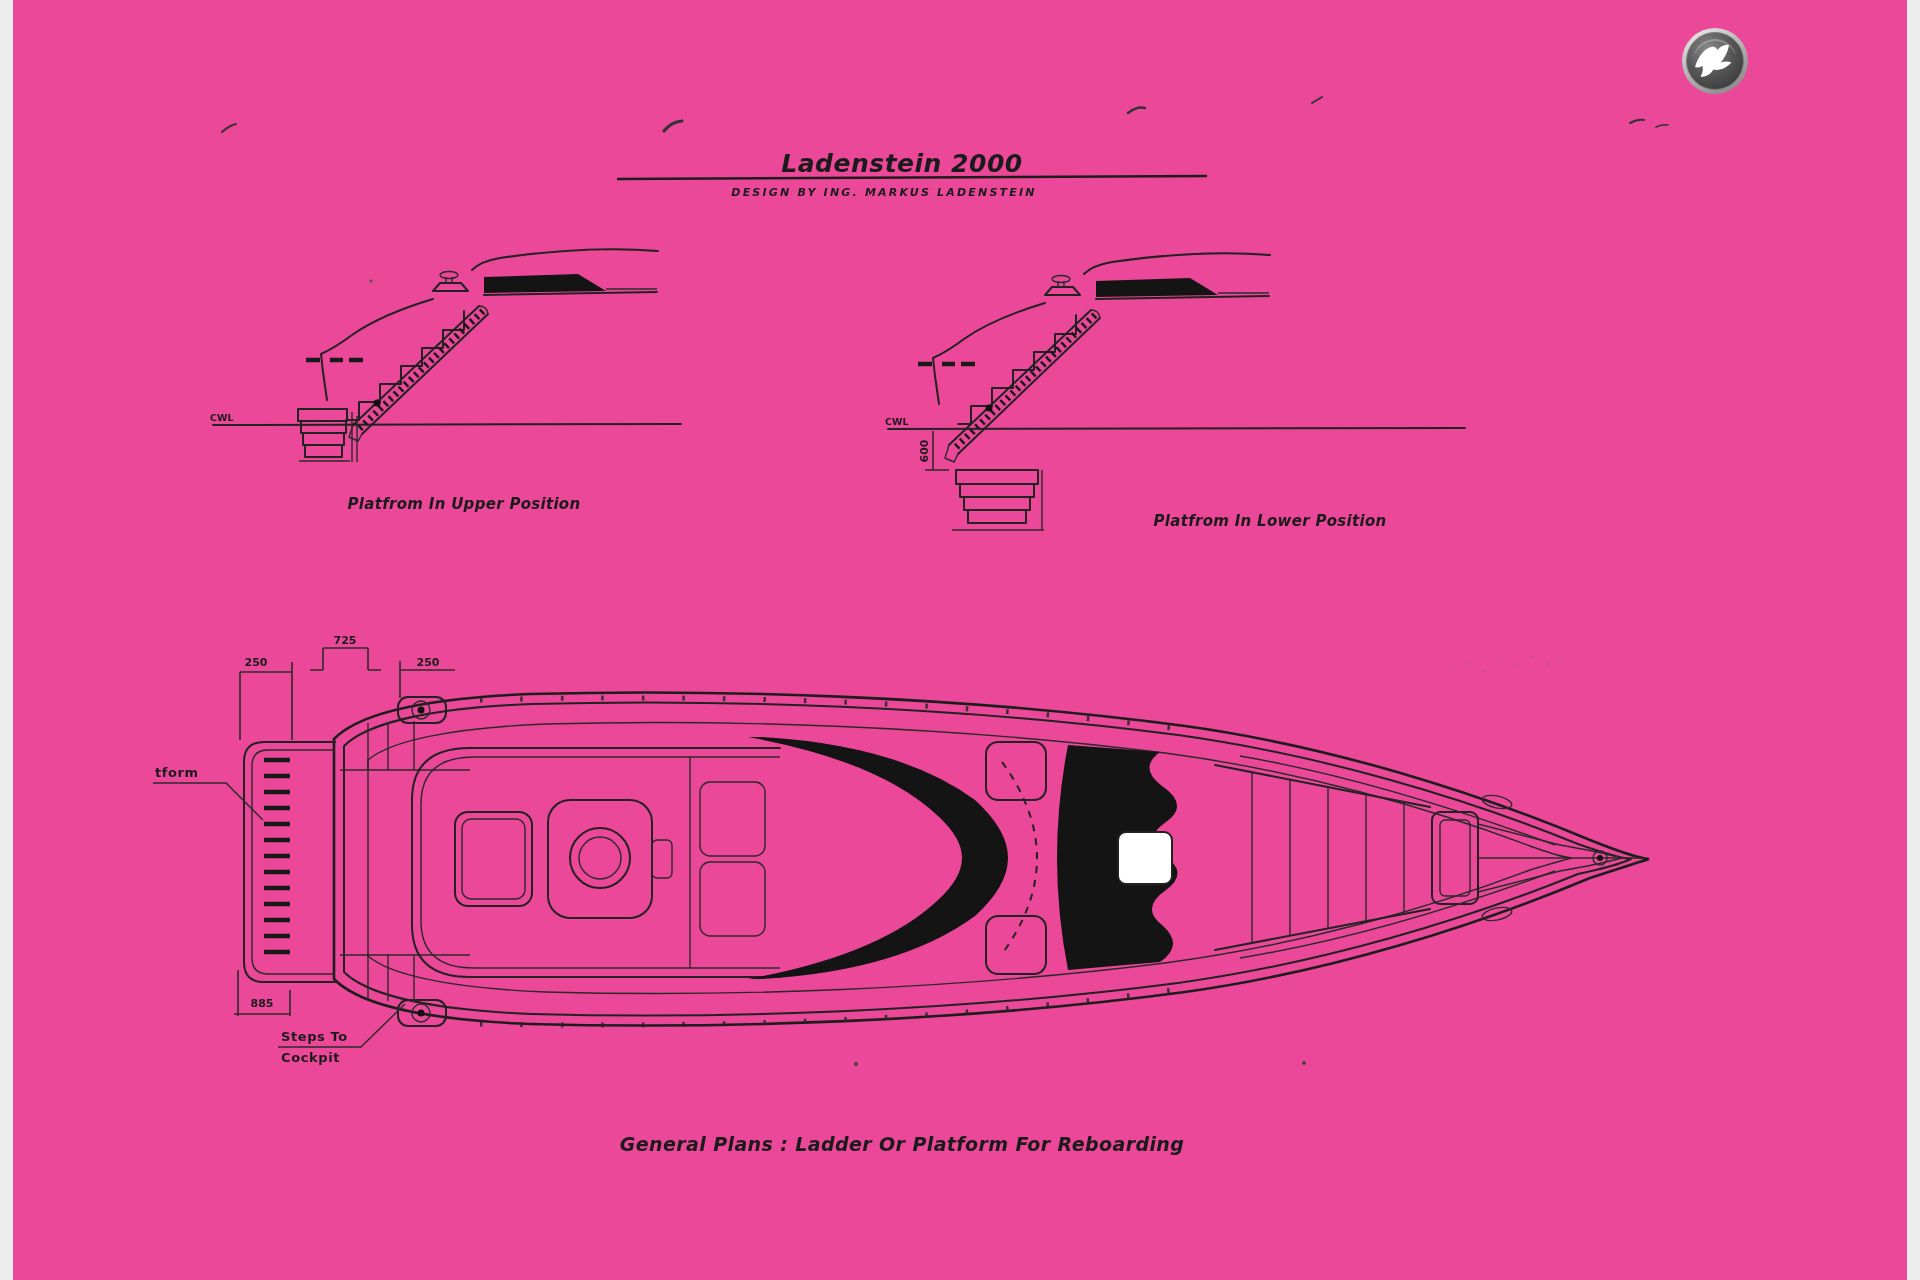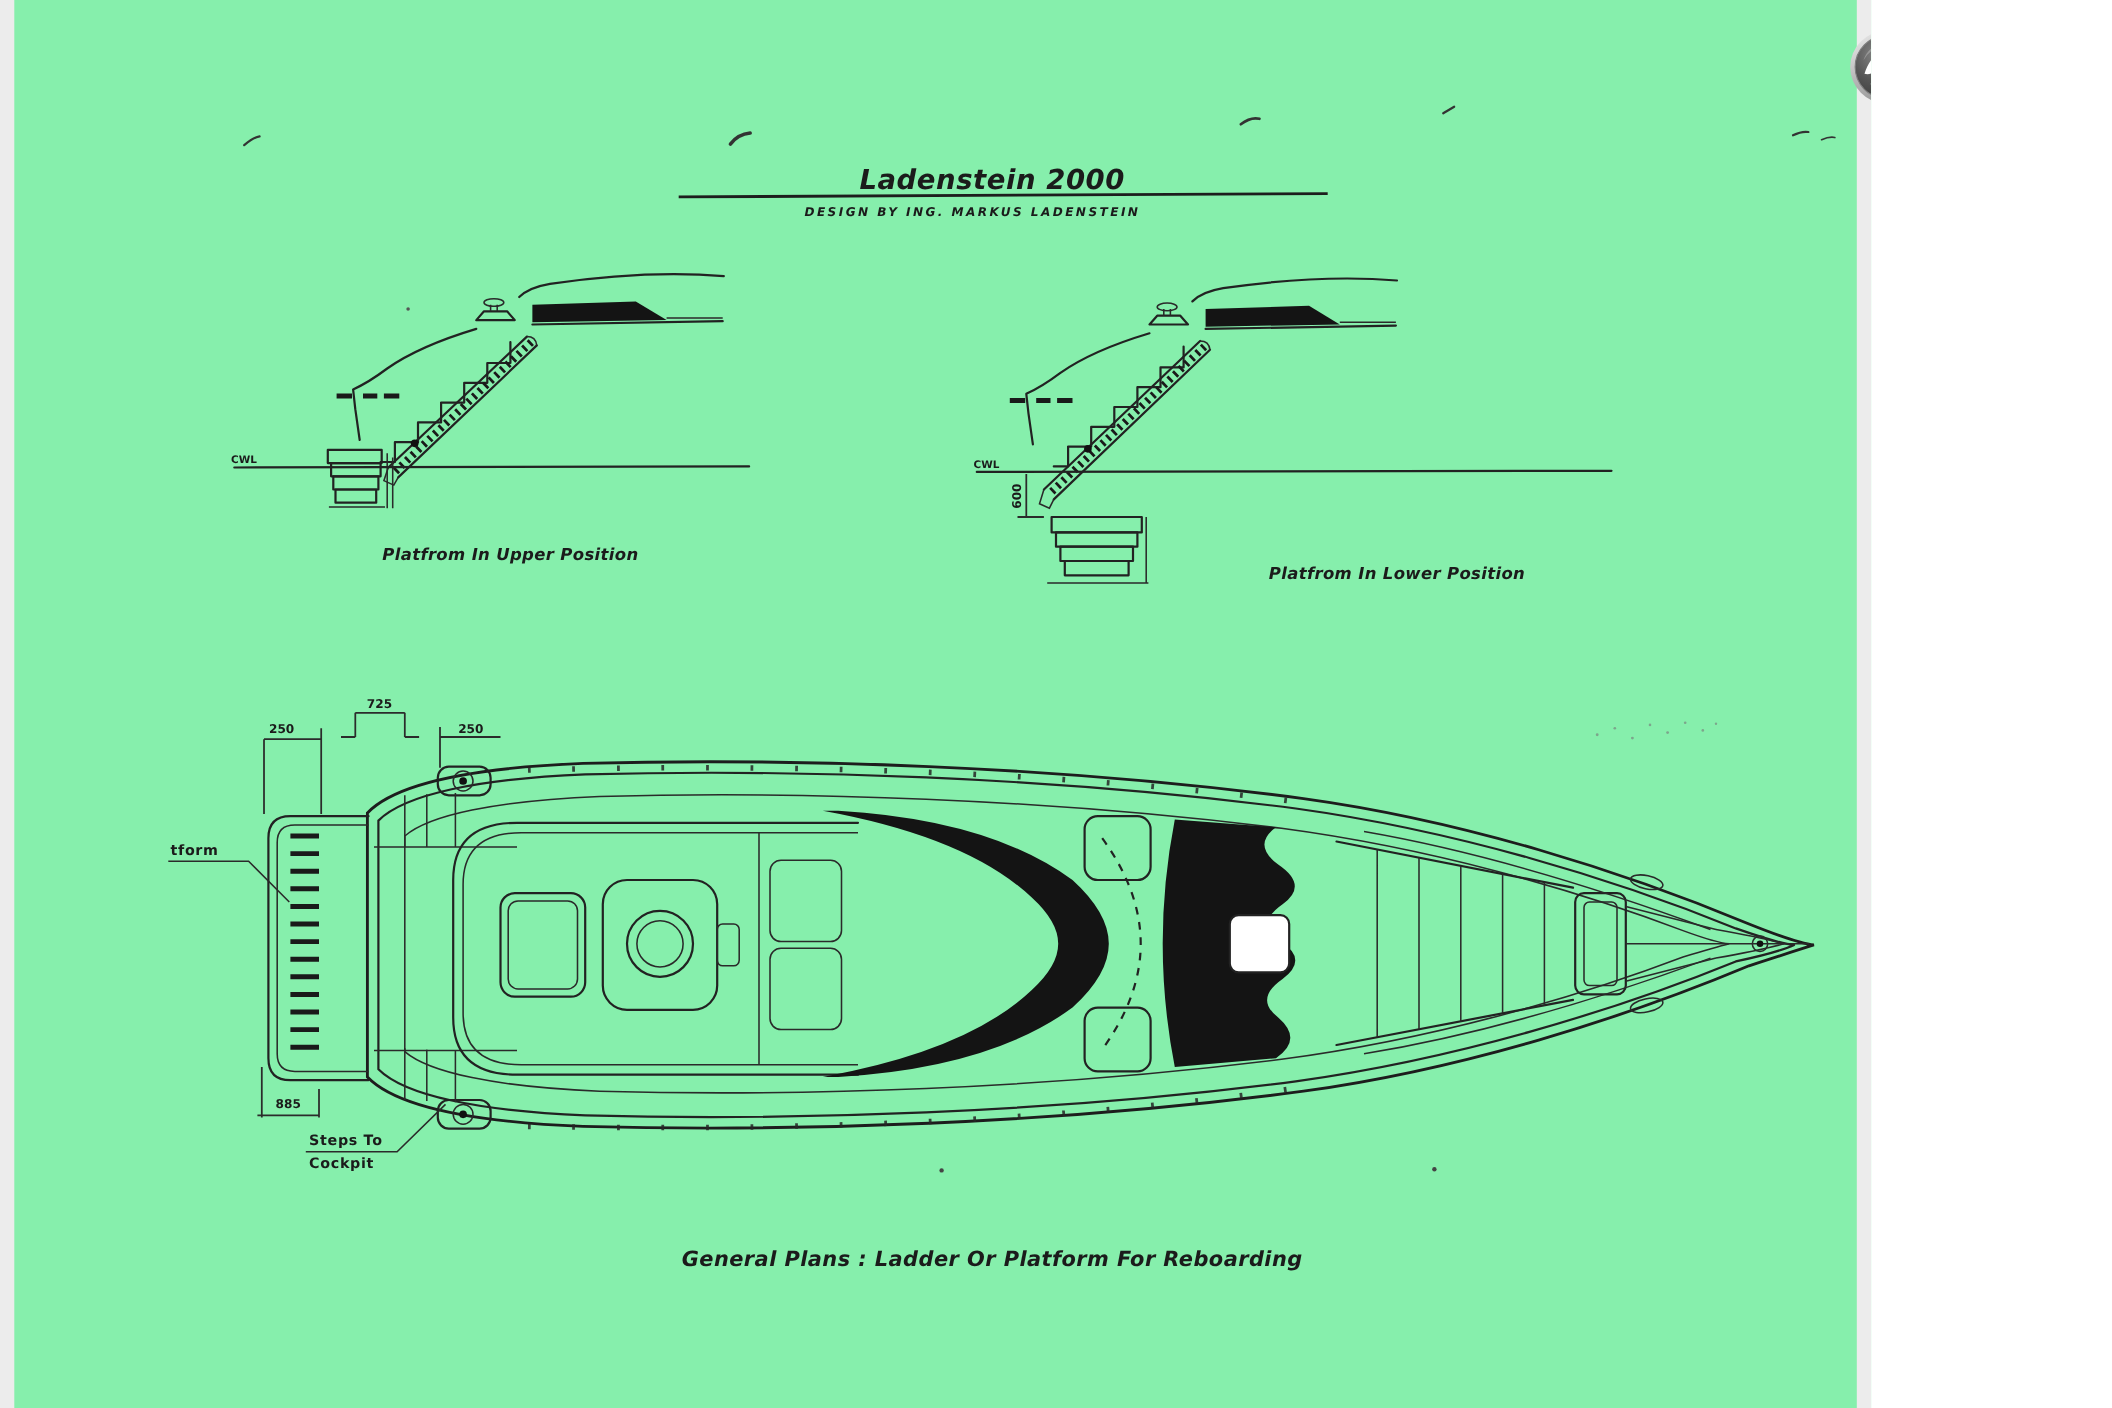--- a/index.html
+++ b/index.html
@@ -1,16 +1,16 @@
 <!DOCTYPE html>
 <html><head>
 <meta charset="utf-8">
 <style>
   html,body{margin:0;padding:0;background:#fff;}
-  .page{position:relative;width:1701px;height:1280px;background:#86efac;overflow:hidden;
+  .page{position:relative;width:1920px;height:1280px;background:#ec4899;overflow:hidden;
         font-family:"DejaVu Sans",sans-serif;}
   .edge{position:absolute;top:0;bottom:0;width:13px;background:#ececec;}
   .edge.left{left:0;}
   .edge.right{right:0;}
   .drawing{position:absolute;left:0;top:0;width:1920px;height:1280px;}
   
   .ln{stroke:#222;stroke-width:2;fill:none;stroke-linecap:round;stroke-linejoin:round;}
   .ln-thin{stroke:#2a2a2a;stroke-width:1.4;fill:none;}
   .ln-thick{stroke:#1d1d1d;stroke-width:2.6;fill:none;}
   .fill-b{fill:#141414;stroke:none;}

